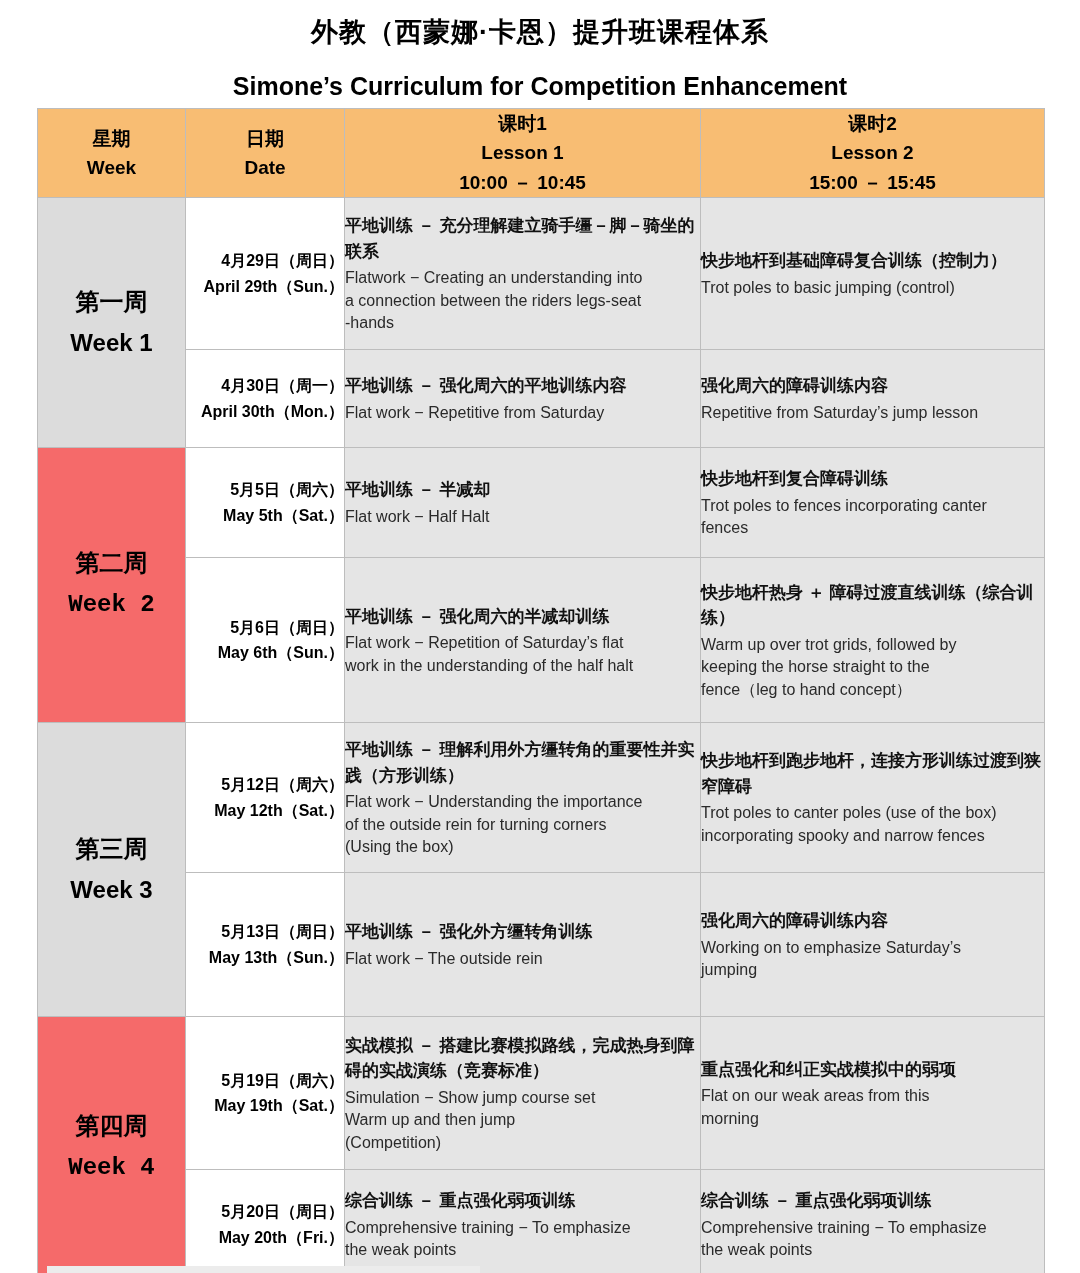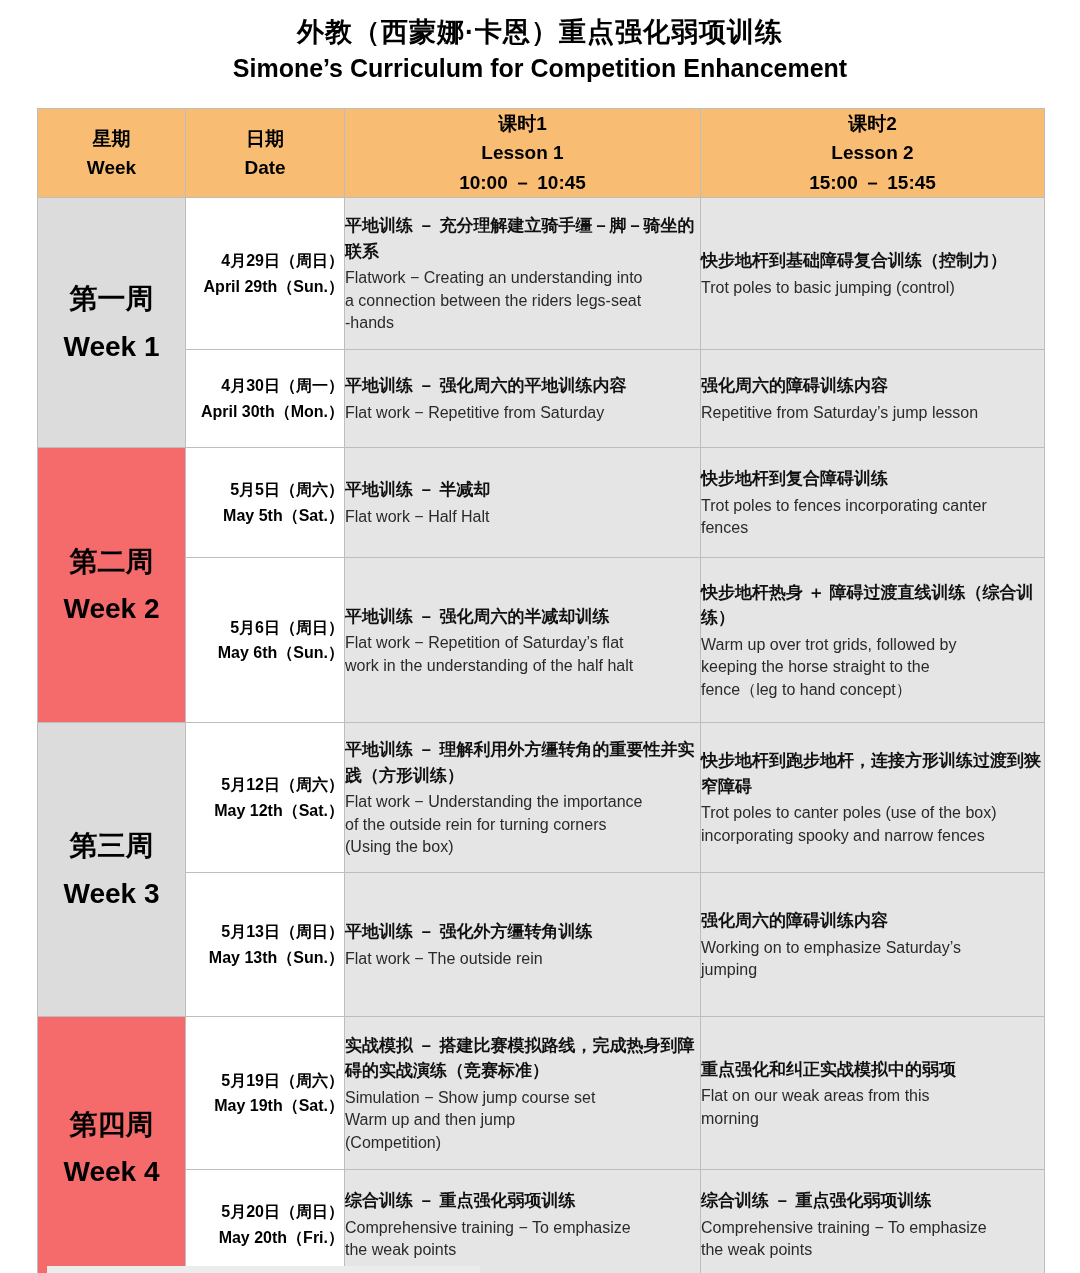--- a/index.html
+++ b/index.html
@@ -3,51 +3,51 @@
 <meta charset="utf-8">
 <style>
   html,body{margin:0;padding:0;}
   body{
     width:1080px;height:1273px;position:relative;background:#ffffff;
     font-family:"Liberation Sans","DejaVu Sans",sans-serif;color:#000;
     overflow:hidden;
   }
   .titles{position:absolute;top:14px;left:0;width:1080px;text-align:center;}
   .title-zh{font-size:27px;font-weight:bold;letter-spacing:1px;}
-  .title-en{font-size:25px;font-weight:bold;margin-top:4px;}
+  .title-en{font-size:25px;font-weight:bold;margin-top:22px;}
 
   table.curriculum{
     position:absolute;left:37px;top:108px;
     border-collapse:collapse;table-layout:fixed;width:1007px;
   }
   table.curriculum td, table.curriculum th{
     border:1px solid #bdbdbd;vertical-align:middle;padding:0;
   }
   th.hdr{
     background:#F8BD73;border-bottom:2px solid #9C7544;
     font-weight:bold;text-align:center;
   }
   .hdr-line{font-size:19px;line-height:1.55;font-weight:bold;}
   td.wk{text-align:center;font-weight:bold;}
   td.wk.g{background:#DCDCDC;}
-  td.wk.r{background:#F56A6A;}
-  .wk-line{font-size:28px;line-height:1.7;font-weight:bold;}
+  td.wk.r{background:#F56A6A;font-family:Liberation Mono, monospace;}
+  .wk-line{font-size:24px;line-height:1.7;font-weight:bold;}
   td.date{background:#ffffff;text-align:right;}
   .date-line{font-size:16px;font-weight:bold;line-height:1.6;}
   td.lesson{background:#e5e5e5;text-align:left;padding:8px 12px;}
   .lzh{font-size:17px;font-weight:bold;line-height:1.5;color:#111;}
   .len{font-size:16px;font-weight:normal;line-height:1.4;color:#2a2a2a;
        margin-top:3px;white-space:pre-line;}
   .remnant{position:absolute;left:47px;top:1266px;width:433px;height:7px;background:#ececec;}
 </style>
 </head>
 <body>
 
 <div class="titles">
-  <div class="title-zh">外教（西蒙娜·卡恩）重点强化弱项训练</div>
+  <div class="title-zh">外教（西蒙娜·卡恩）提升班课程体系</div>
   <div class="title-en">Simone’s Curriculum for Competition Enhancement</div>
 </div>
 
 <table class="curriculum">
   <colgroup>
     <col style="width:148px">
       <col style="width:159px">
       <col style="width:356px">
       <col style="width:344px">
   </colgroup>

